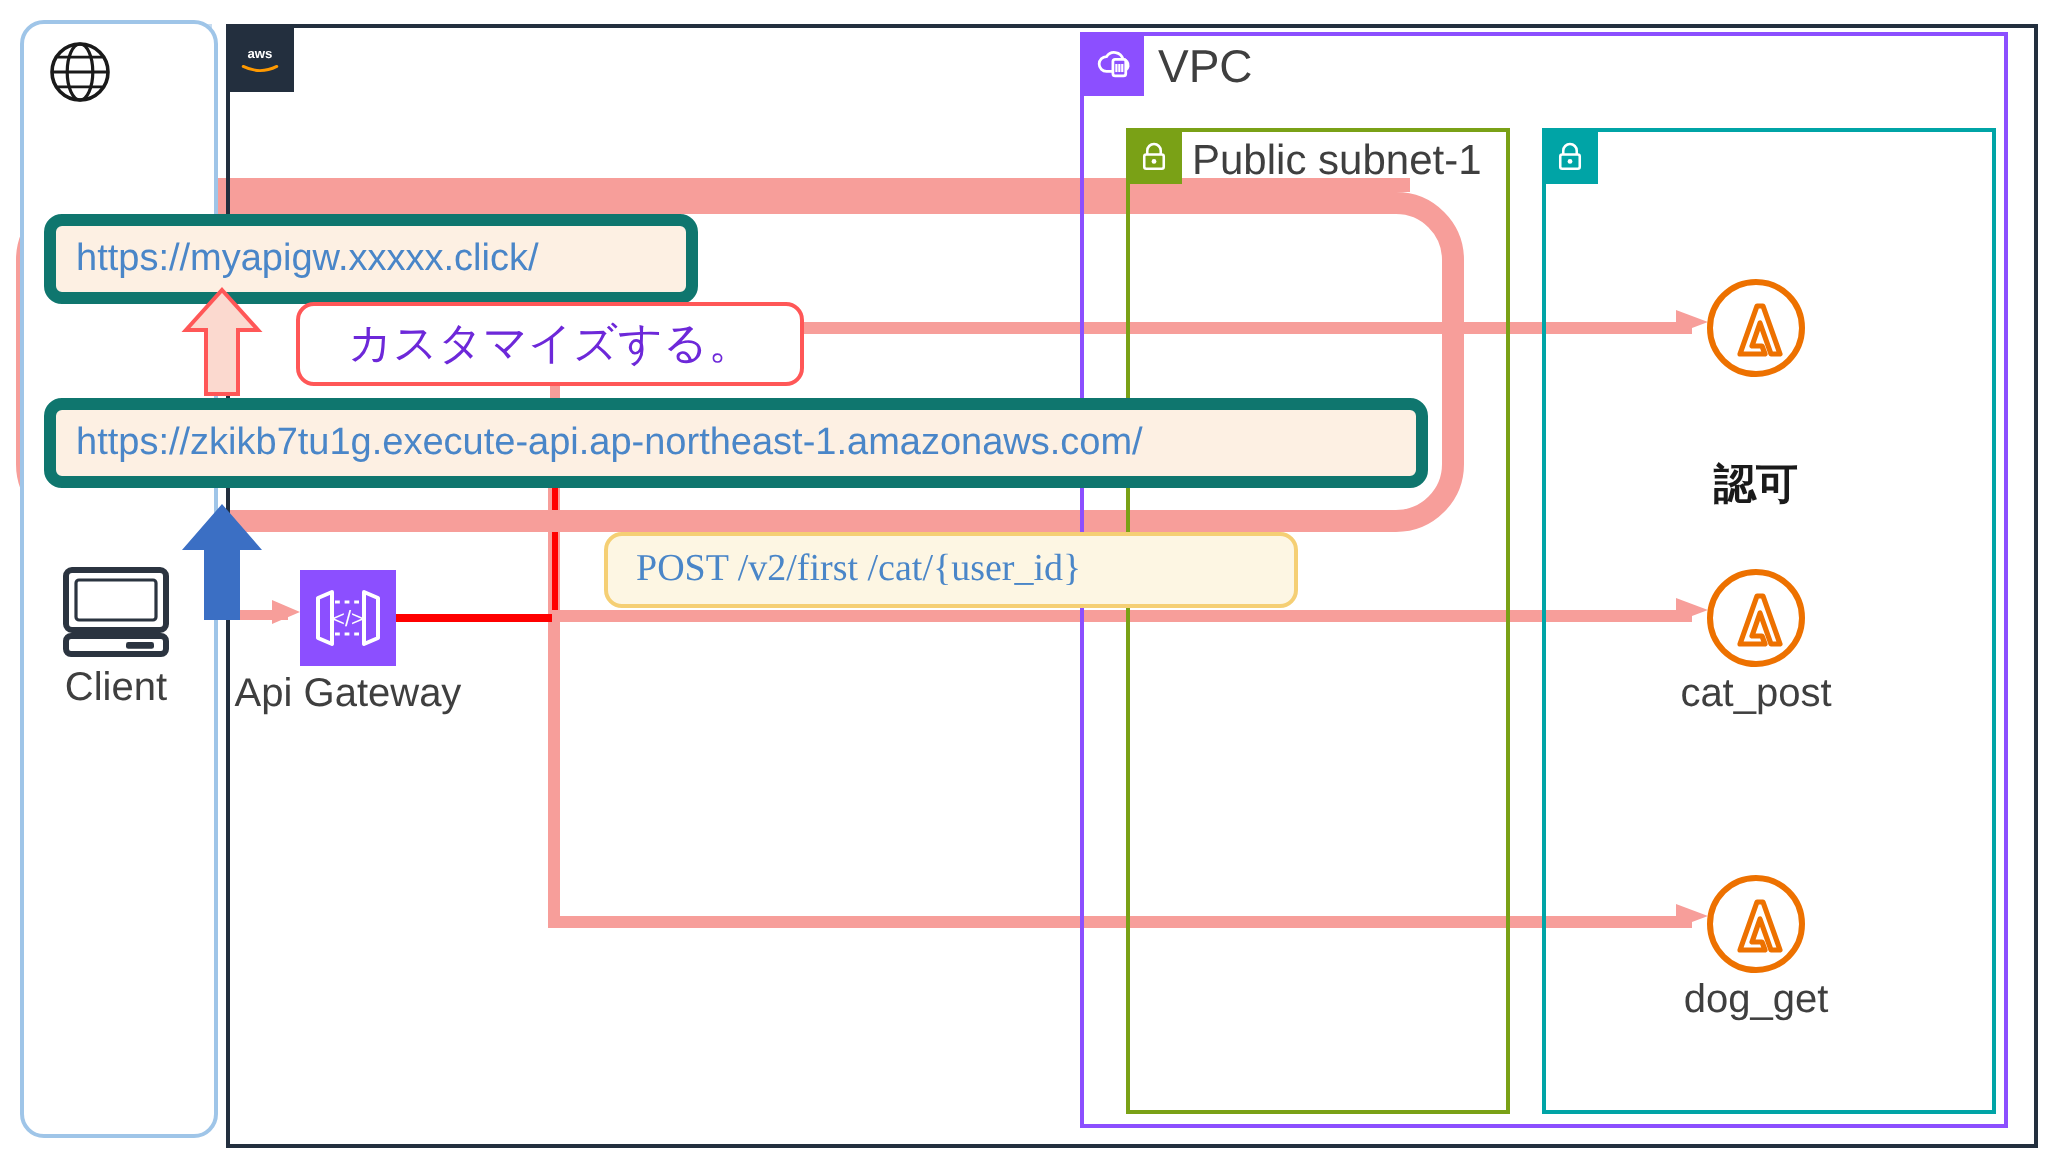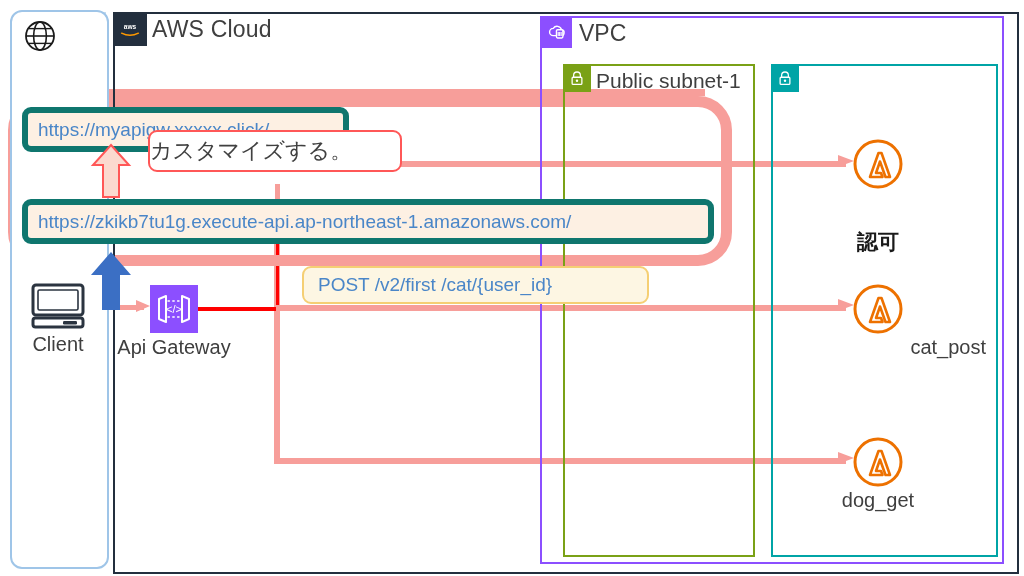--- a/index.html
+++ b/index.html
@@ -78,31 +78,31 @@
   .url-chip{
     background:#fdf0e3;border:6px solid #0f766e;border-radius:9px;
     display:flex;align-items:center;padding:0 10px;
     font-size:19px;color:#4a86c8;white-space:nowrap;
   }
   #url-custom{left:22px;top:107px;width:295px;height:33px;}
   #url-default{left:22px;top:199px;width:660px;height:33px;}
 
   
   #customize-box{
-    left:148px;top:130px;width:250px;height:38px;
+    left:148px;top:151px;width:250px;height:38px;
     background:#ffffff;border:2px solid #ff5757;border-radius:9px;
-    display:flex;align-items:center;
-    font-size:22px;color:#404040;white-space:nowrap;
+    display:flex;align-items:center;justify-content:center;
+    font-size:22px;color:#6d28d9;white-space:nowrap;
   }
 
   
   .route-chip{
     background:#fdf6e3;border:2px solid #f5cf74;border-radius:9px;
     display:flex;align-items:center;padding:0 14px;
-    font-size:19px;color:#4a86c8;white-space:nowrap;
+    font-size:19px;color:#4a86c8;white-space:nowrap;font-family:Liberation Serif, serif;
   }
   #route-post{left:302px;top:266px;width:315px;height:34px;}
   #route-get{left:302px;top:416px;width:208px;height:34px;}
 
   
   .node-label{
     position:absolute;text-align:center;color:#3f3f3f;white-space:nowrap;
   }
 
   
@@ -163,21 +163,20 @@
 
   <div class="abs" id="callout-frame"></div>
 
   <div class="abs" id="aws-cloud"></div>
   <div class="abs" id="aws-badge">
     <svg class="awslogo" viewBox="0 0 40 26">
       <text x="20" y="13" font-size="11" font-family="Liberation Sans, sans-serif" fill="#ffffff" text-anchor="middle" font-weight="bold">aws</text>
       <path d="M6 20 Q20 27 34 20" stroke="#ff9900" stroke-width="2.4" fill="none" stroke-linecap="round"></path>
     </svg>
   </div>
-  <div class="abs" id="aws-cloud-label">AWS Cloud</div>
 
   <div class="abs" id="vpc-box"></div>
   <div class="abs" id="vpc-badge">
     <svg width="22" height="22" viewBox="0 0 24 24">
       <path d="M5 12 a4 4 0 0 1 4-4 a5 5 0 0 1 9 1.4 a3.2 3.2 0 0 1 -1 6.6 H9 a4 4 0 0 1 -4-4 z" fill="none" stroke="#ffffff" stroke-width="1.5"></path>
       <rect x="12.5" y="9.5" width="7" height="9" rx="1.2" fill="#8c4fff" stroke="#ffffff" stroke-width="1.5"></rect>
       <line x1="14.4" y1="12" x2="14.4" y2="16.4" stroke="#ffffff" stroke-width="1.2"></line>
       <line x1="16" y1="12" x2="16" y2="16.4" stroke="#ffffff" stroke-width="1.2"></line>
       <line x1="17.6" y1="12" x2="17.6" y2="16.4" stroke="#ffffff" stroke-width="1.2"></line>
     </svg>
@@ -259,21 +258,21 @@
   <svg class="lambda-icon" style="left:852px;top:138px;" viewBox="0 0 52 52">
     <circle cx="26" cy="26" r="23" fill="none" stroke="#ed7100" stroke-width="3"></circle>
     <path d="M18 39 L26.5 15 L29.5 15 L38 39 L33.5 39 L28 23.5 L24 35 L29 35 L30.5 39 Z" fill="none" stroke="#ed7100" stroke-width="2.6" stroke-linejoin="round"></path>
   </svg>
   <div class="lambda-label jp" style="left:808px;top:192px;margin-top:36px;">認可</div>
 
   <svg class="lambda-icon" style="left:852px;top:283px;" viewBox="0 0 52 52">
     <circle cx="26" cy="26" r="23" fill="none" stroke="#ed7100" stroke-width="3"></circle>
     <path d="M18 39 L26.5 15 L29.5 15 L38 39 L33.5 39 L28 23.5 L24 35 L29 35 L30.5 39 Z" fill="none" stroke="#ed7100" stroke-width="2.6" stroke-linejoin="round"></path>
   </svg>
-  <div class="lambda-label" style="left:846px;top:336px;text-align:right;">cat_post</div>
+  <div class="lambda-label" style="left:808px;top:336px;">cat_post</div>
 
   <svg class="lambda-icon" style="left:852px;top:436px;" viewBox="0 0 52 52">
     <circle cx="26" cy="26" r="23" fill="none" stroke="#ed7100" stroke-width="3"></circle>
     <path d="M18 39 L26.5 15 L29.5 15 L38 39 L33.5 39 L28 23.5 L24 35 L29 35 L30.5 39 Z" fill="none" stroke="#ed7100" stroke-width="2.6" stroke-linejoin="round"></path>
   </svg>
   <div class="lambda-label" style="left:808px;top:489px;">dog_get</div>
 
 </div>
 
 </body></html>

